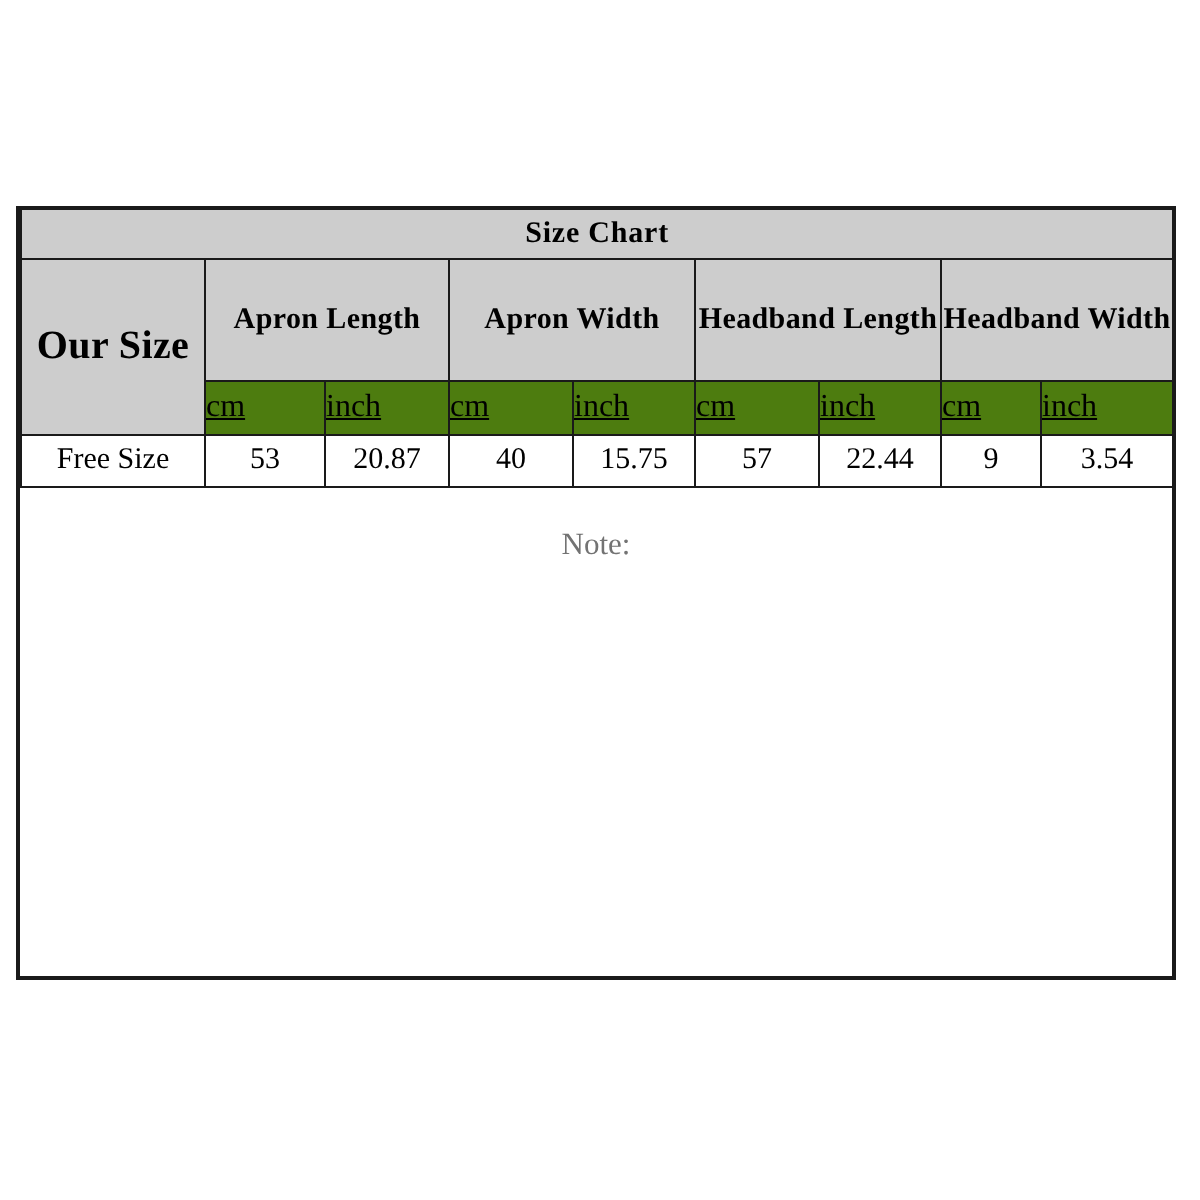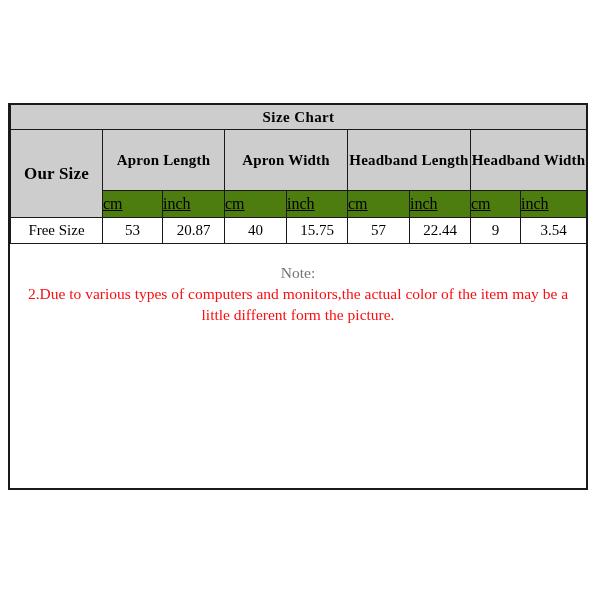--- a/index.html
+++ b/index.html
@@ -52,21 +52,21 @@
     font-size:15px;
     height:60px;
     line-height:20px;
     vertical-align:middle;
     letter-spacing:.2px;
   }
   .oursize-cell{
     background:#cdcdcd;
     text-align:center;
     font-weight:bold;
-    font-size:17px;
+    font-size:20px;
     vertical-align:middle;
     letter-spacing:.2px;
   }
 
   
   .unit-cell{
     background:#4d7c0f;
     text-align:left;
     font-weight:normal;
     font-size:16px;
@@ -159,17 +159,16 @@
         <td class="data-cell">57</td>
         <td class="data-cell">22.44</td>
         <td class="data-cell">9</td>
         <td class="data-cell">3.54</td>
       </tr>
     </tbody>
       </table>
 
     <div class="note-area">
       <div class="note-heading">Note:</div>
-      <div class="note-line wrap">2.Due to various types of computers and monitors,the actual color of the item may be a little different form the picture.</div>
     </div>
 
   </div>
 </div>
 
 </body></html>

